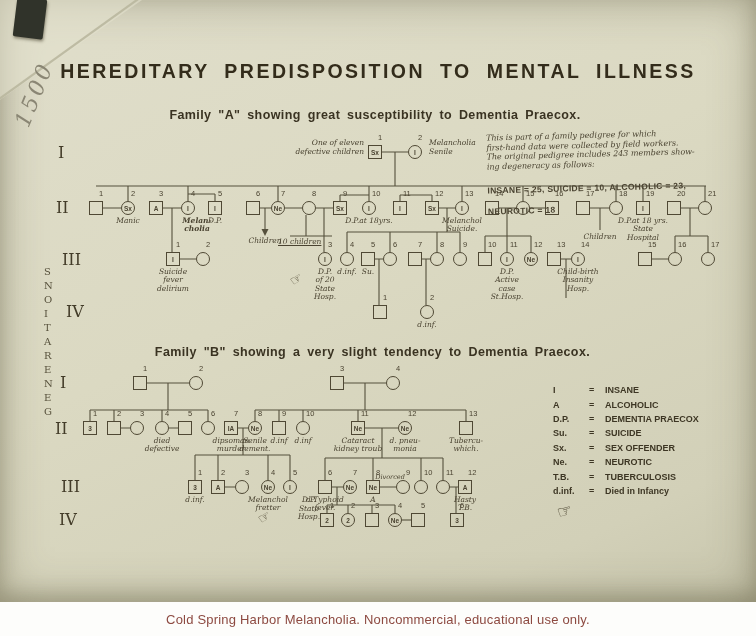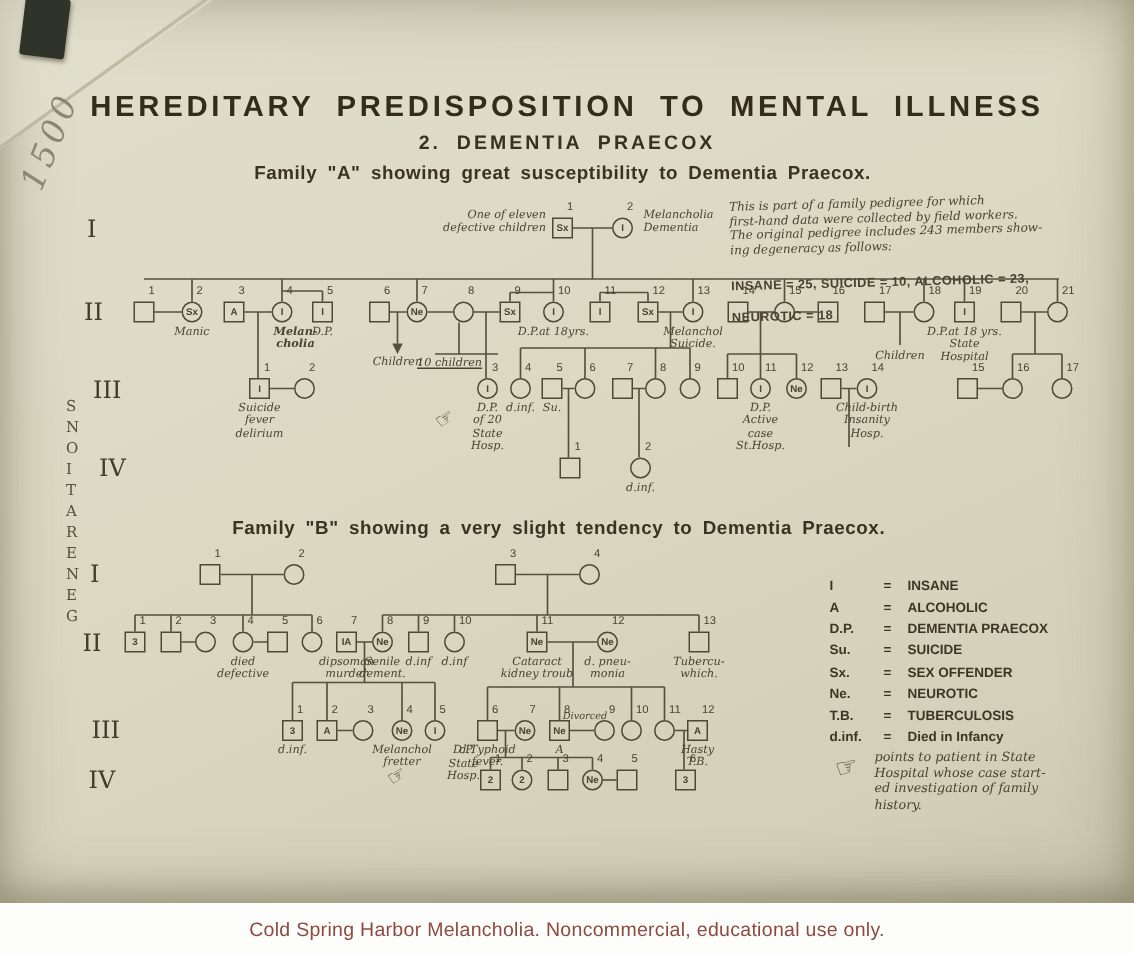--- a/index.html
+++ b/index.html
@@ -79,21 +79,20 @@
       <path d="M337,487 V505 M327,505 H395 M327,505 V513 M348,505 V513 M372,505 V513 M395,505 V513 M456,487 V513"></path>
       <path d="M402,520 H411"></path>
     </g>
   </svg>
 
   <div id="stage">
     <div class="tape"></div>
     <div class="handwritten">1500</div>
 
     <div class="title">HEREDITARY PREDISPOSITION TO MENTAL ILLNESS</div>
-    <div class="subtitle">2. DEMENTIA PRAECOX</div>
     <div class="famcap" id="famA-cap">Family "A" showing great susceptibility to Dementia Praecox.</div>
     <div class="famcap" id="famB-cap">Family "B" showing a very slight tendency to Dementia Praecox.</div>
 
     <div class="notebox">
       <div class="notelines">This is part of a family pedigree for which
 first-hand data were collected by field workers.
 The original pedigree includes 243 members show-
 ing degeneracy as follows:</div>
       <div class="stats">
         <span>INSANE = 25,      SUICIDE = 10,      ALCOHOLIC = 23,</span><br>
@@ -138,24 +137,20 @@
             <span class="leq">=</span>
             <span class="lterm">TUBERCULOSIS</span>
           </div>
           <div class="lrow">
             <span class="labbr">d.inf.</span>
             <span class="leq">=</span>
             <span class="lterm">Died in Infancy</span>
           </div>
         </div>
     </div>
-    <div class="lhand-note">points to patient in State
-Hospital whose case start-
-ed investigation of family
-history.</div>
   <div class="genlab" style="left: 58px; top: 143px;">I</div>
       <div class="genlab" style="left: 56px; top: 198px;">II</div>
       <div class="genlab" style="left: 62px; top: 250px;">III</div>
       <div class="genlab" style="left: 66px; top: 302px;">IV</div>
       <div class="sym" style="left: 368px; top: 145px;">Sx</div>
       <div class="num" style="left: 378px; top: 133px;">1</div>
       <div class="sym ci" style="left: 408px; top: 145px;">I</div>
       <div class="num" style="left: 418px; top: 133px;">2</div>
       <div class="sym" style="left: 89px; top: 201px;"></div>
       <div class="num" style="left: 99px; top: 189px;">1</div>
@@ -356,21 +351,21 @@
       <div class="num" style="left: 375px; top: 501px;">3</div>
       <div class="sym ci" style="left: 388px; top: 513px;">Ne</div>
       <div class="num" style="left: 398px; top: 501px;">4</div>
       <div class="sym" style="left: 411px; top: 513px;"></div>
       <div class="num" style="left: 421px; top: 501px;">5</div>
       <div class="sym" style="left: 450px; top: 513px;">3</div>
       <div class="num" style="left: 460px; top: 501px;">6</div>
       <div class="ftext" style="left: 248px; top: 139px; width: 116px; text-align: right;">One of eleven
 defective children</div>
       <div class="ftext" style="left: 429px; top: 139px; width: 80px; text-align: left;">Melancholia
-Dementia</div>
+Senile</div>
       <div class="ftext" style="left: 233px; top: 237px; width: 64px; text-align: center;">Children</div>
       <div class="ftext" style="left: 278px; top: 238px; width: 52px; text-align: left; text-decoration: underline;">10 children</div>
       <div class="ftext" style="left: 568px; top: 233px; width: 64px; text-align: center;">Children</div>
       <div class="ftext" style="left: 289px; top: 496px; width: 40px; text-align: center;">D.P.
 State
 Hosp.</div>
       <div class="ftext" style="left: 370px; top: 474px; width: 40px; text-align: center; font-size: 6.5px;">Divorced</div>
       <div class="hand" style="left: 290px; top: 271px; transform: rotate(-32deg); font-size: 14px;">☞</div>
       <div class="hand" style="left: 258px; top: 509px; transform: rotate(-32deg); font-size: 14px;">☞</div>
       <div class="hand" style="left: 557px; top: 501px; transform: rotate(-15deg); font-size: 17px;">☞</div>

